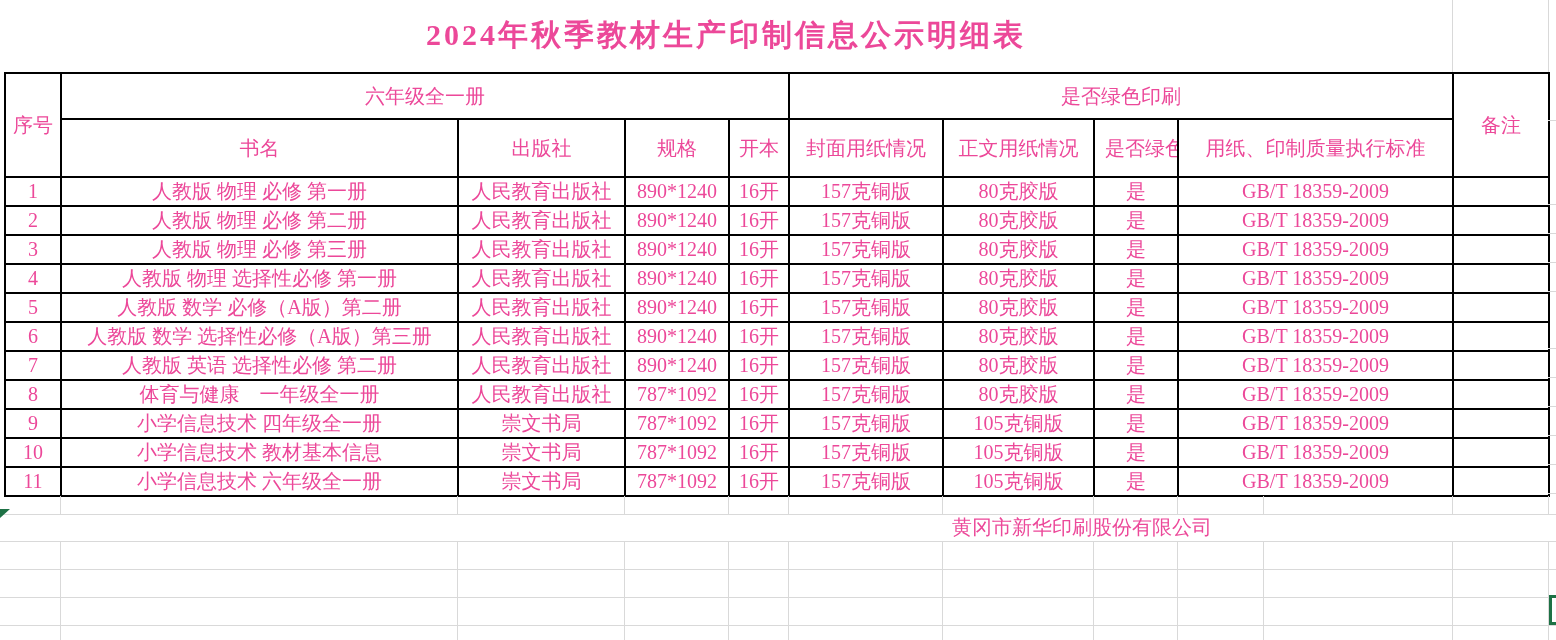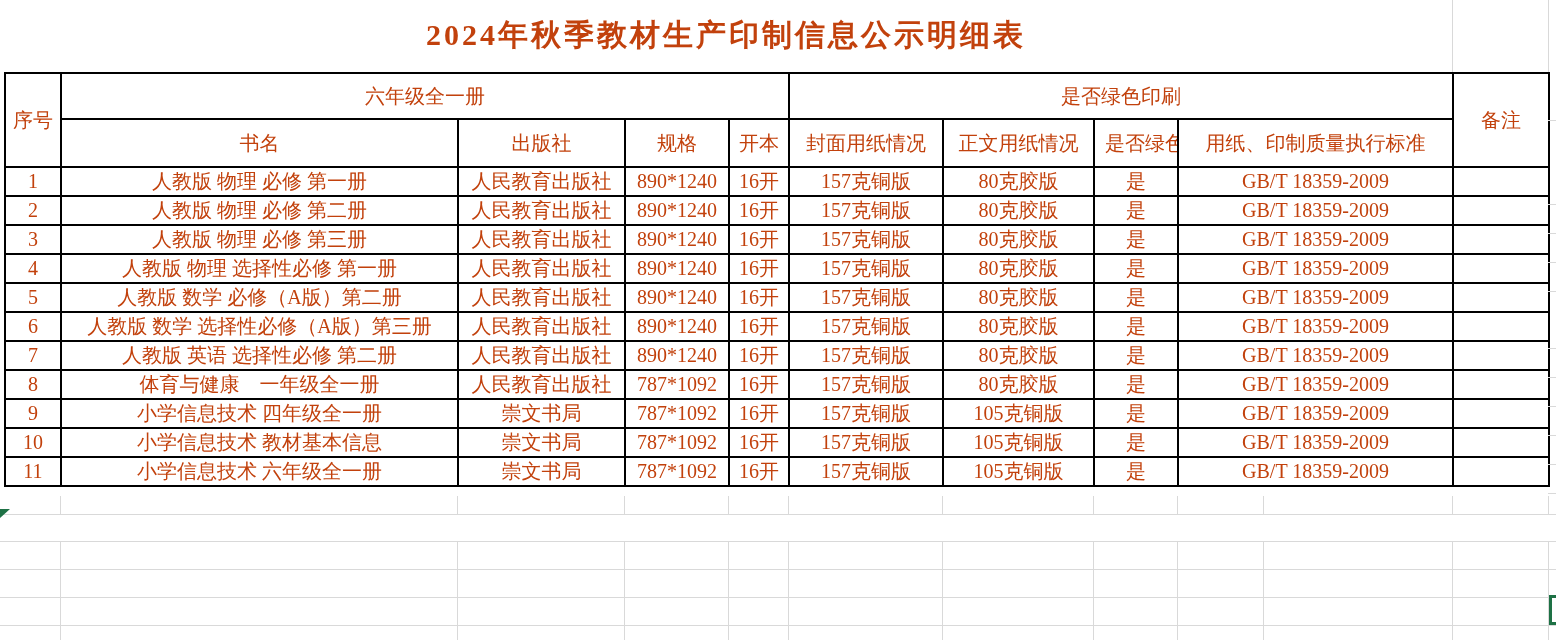--- a/index.html
+++ b/index.html
@@ -1,36 +1,36 @@
 <!DOCTYPE html>
 <html><head>
 <meta charset="utf-8">
 <style>
   html,body { margin:0; padding:0; background:#ffffff; }
   .canvas {
     position:relative; width:1556px; height:640px; background:#ffffff;
-    font-family:"Liberation Serif","DejaVu Serif",serif; color:#c2410c;
+    font-family:"Liberation Serif","DejaVu Serif",serif; color:#ec4899;
     overflow:hidden;
   }
   .sheet-title {
     position:absolute; left:0; top:0; width:1452px; height:70px;
     display:flex; align-items:center; justify-content:center;
     font-size:30px; font-weight:bold; letter-spacing:3px; white-space:nowrap;
   }
   table.main {
     position:absolute; left:4px; top:72px; width:1544px;
     border-collapse:collapse; table-layout:fixed;
   }
   table.main th, table.main td {
     border:2px solid #000; font-weight:normal; text-align:center;
     vertical-align:middle; padding:0 4px; font-size:20px; overflow:hidden;
     white-space:nowrap;
   }
   tr.hrow1 { height:46px; }
-  tr.hrow2 { height:48px; }
+  tr.hrow2 { height:58px; }
   tbody tr { height:27px; }
   th.green-hdr { white-space:normal; line-height:24px; padding:0; }
   th.green-hdr span { display:inline-block; width:62px; }
   td.cell-name { text-align:left; padding-left:8px; }
   
   .gl-h { position:absolute; height:1px; background:#d9d9d9; left:0; width:1556px; }
   .gl-v { position:absolute; width:1px; background:#d9d9d9; }
   .band1 { top:496px; height:18px; }
   .band2 { top:542px; height:98px; }
   .strip-ticks {
@@ -254,18 +254,19 @@
   <div class="gl-v band2" style="left:624px;"></div>
   <div class="gl-v band2" style="left:728px;"></div>
   <div class="gl-v band2" style="left:788px;"></div>
   <div class="gl-v band2" style="left:942px;"></div>
   <div class="gl-v band2" style="left:1093px;"></div>
   <div class="gl-v band2" style="left:1177px;"></div>
   <div class="gl-v band2" style="left:1263px;"></div>
   <div class="gl-v band2" style="left:1452px;"></div>
   <div class="gl-v band2" style="left:1548px;"></div>
 
+  <div class="footer-company">黄冈市新华印刷股份有限公司</div>
 
   <div class="flag-triangle"></div>
 
   <div class="selection-bracket"></div>
 
 </div>
 
 </body></html>

